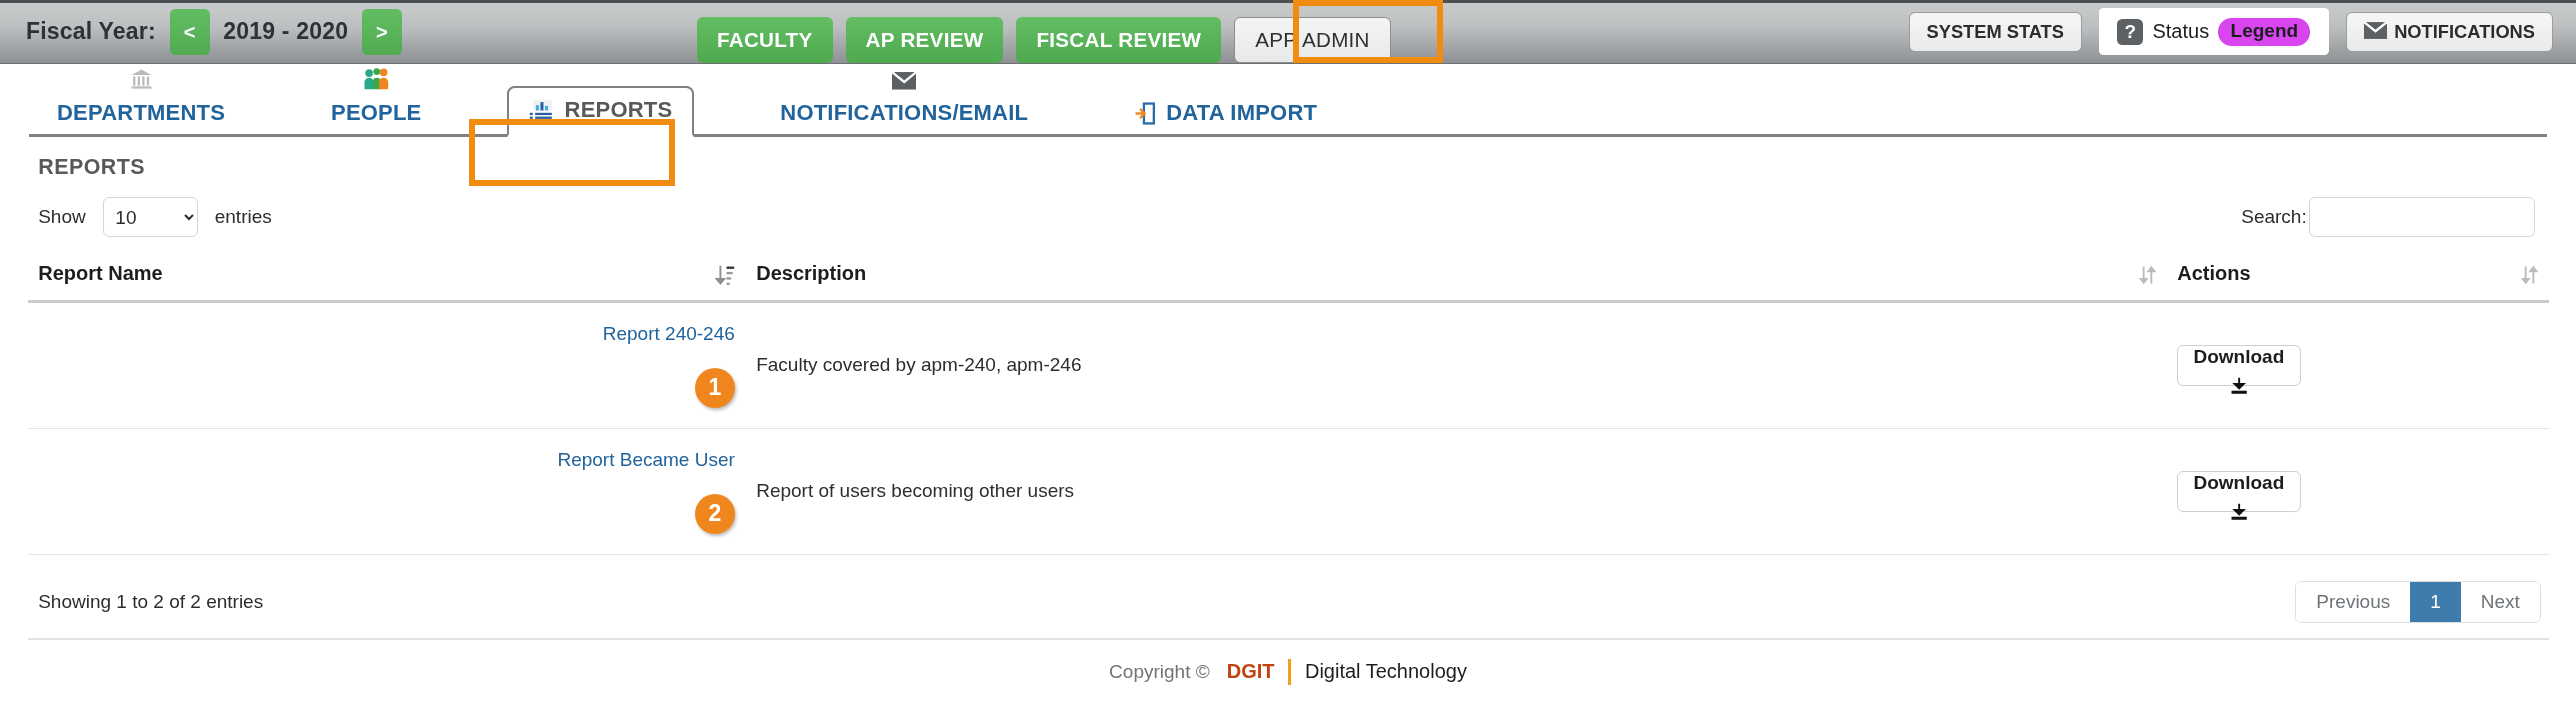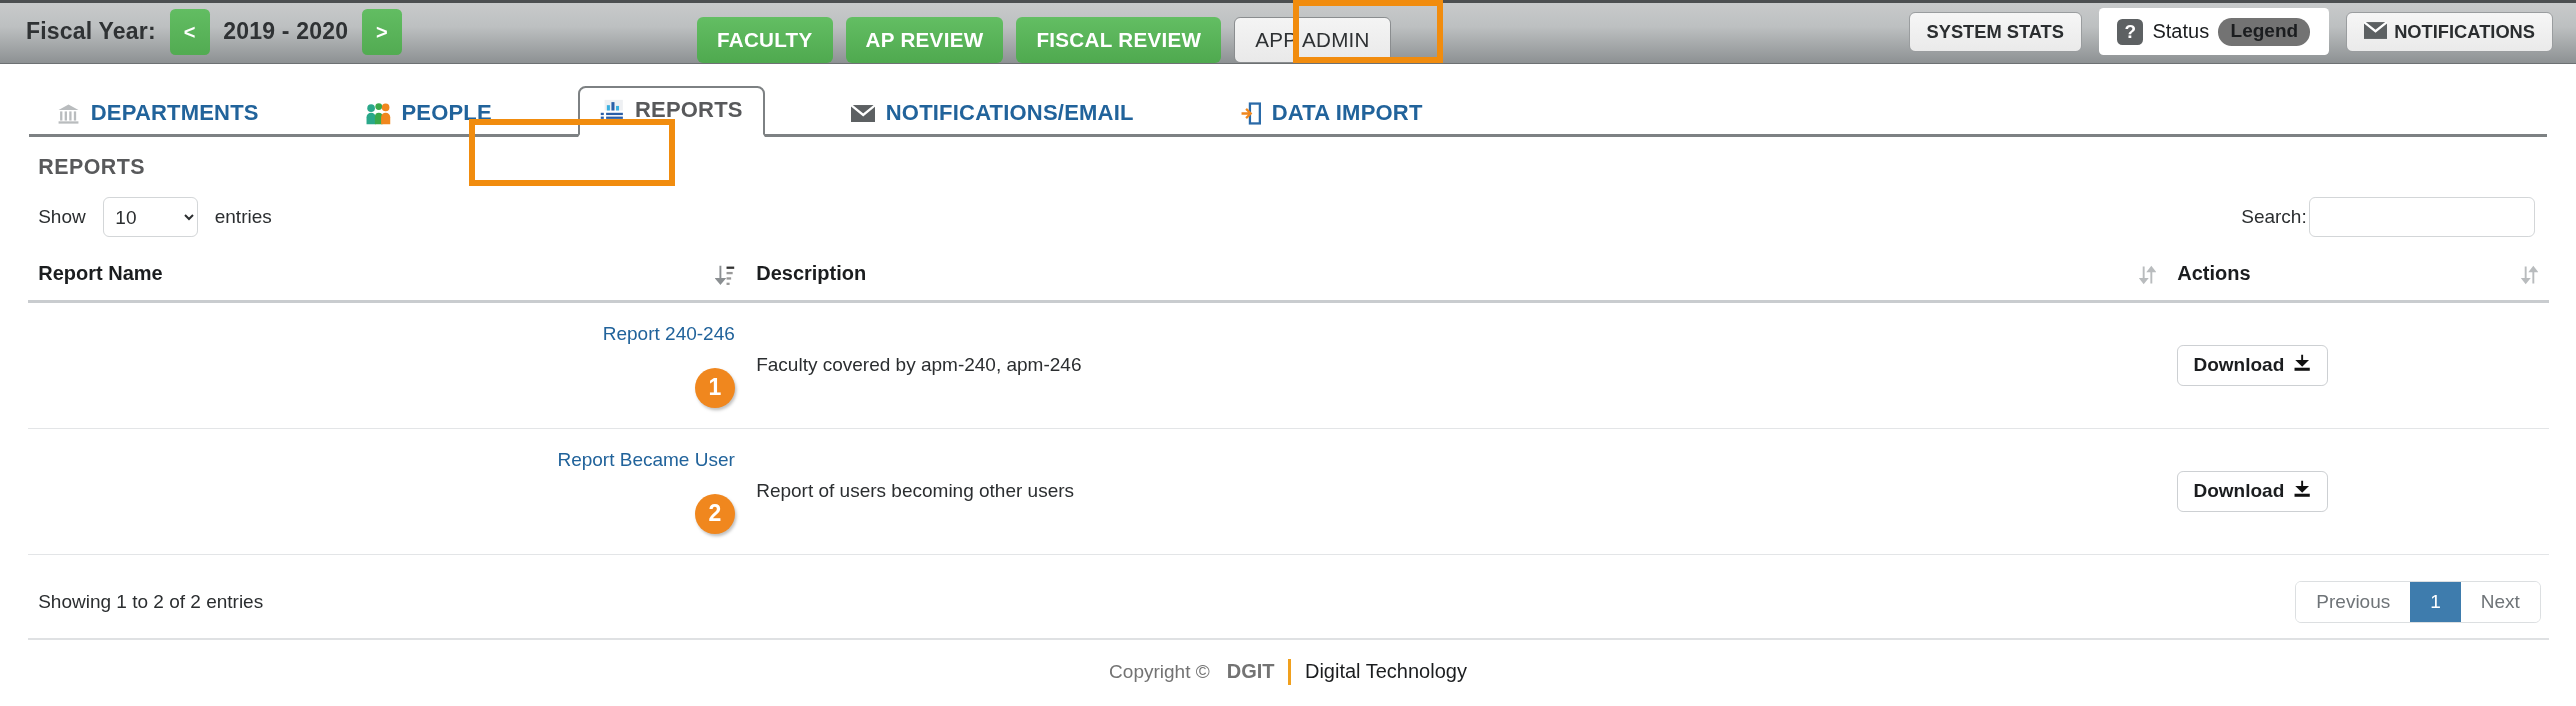--- a/index.html
+++ b/index.html
@@ -154,21 +154,21 @@
     font-size: 19px;
     font-weight: bold;
     display: flex; align-items: center; justify-content: center;
     font-family: "Liberation Sans", sans-serif;
   }
   .status-text {
     font-size: 20px;
     color: #1b1d1f;
   }
   .legend-pill {
-    background: #737373;
+    background: #d946ef;
     border-radius: 13.7px;
     padding: 2.3px 12.2px 3.8px;
     font-size: 19px;
     font-weight: bold;
     color: #1b1d1f;
   }
   .env-icon { font-size: 20px; color: #4a4d4f; line-height: 1; }
 
   
   .tabrow {
@@ -192,21 +192,21 @@
     padding: 0 20px 10.7px 20px;
     font-size: 22px;
     font-weight: bold;
     color: #21639b;
     letter-spacing: 0.2px;
     cursor: pointer;
     white-space: nowrap;
     position: relative;
     background: transparent;
   }
-  .tab.spaced { margin-right: 66px; }
+  .tab.spaced { margin-right: 66px; flex-direction: column; }
   .tab.active {
     color: #58595b;
     border: 2.3px solid #7d8183;
     border-bottom: 3.1px solid #ffffff;
     border-radius: 7.6px 7.6px 0 0;
     background: #fff;
     padding: 9.2px 20px 10.7px 20px;
     z-index: 3;
   }
 
@@ -330,21 +330,21 @@
     height: 41px;
     padding: 0 15.3px;
     background: #fff;
     border: 1.5px solid #cdd0d3;
     border-radius: 6.1px;
     font-size: 19px;
     font-weight: bold;
     color: #1b1d1f;
     font-family: "Liberation Sans", sans-serif;
     cursor: pointer;
-    display: inline-flex; align-items: center; gap: 9.2px;
+    display: inline-flex; align-items: center; gap: 9.2px; flex-direction: column;
   }
 
   .table-footer {
     display: flex;
     align-items: center;
     justify-content: space-between;
     padding: 26px 7.6px 15.3px 10.7px;
   }
   .showing-info { font-size: 19px; color: #2b2e30; }
   .pagination {
@@ -378,21 +378,21 @@
 
   .footer {
     height: 64px;
     display: flex;
     align-items: center;
     justify-content: center;
     gap: 0;
   }
   .foot-copy { font-size: 19px; color: #737373; }
   .foot-dgit {
-    font-size: 20px; font-weight: bold; color: #737373;
+    font-size: 20px; font-weight: bold; color: #c2410c;
     margin-left: 17px;
   }
   .foot-sep {
     width: 3.1px; height: 26px; background: #f0a01e;
     margin: 0 13.7px;
   }
   .foot-dt { font-size: 20px; color: #1b1d1f; }
 </style>
 </head>
 <body>

